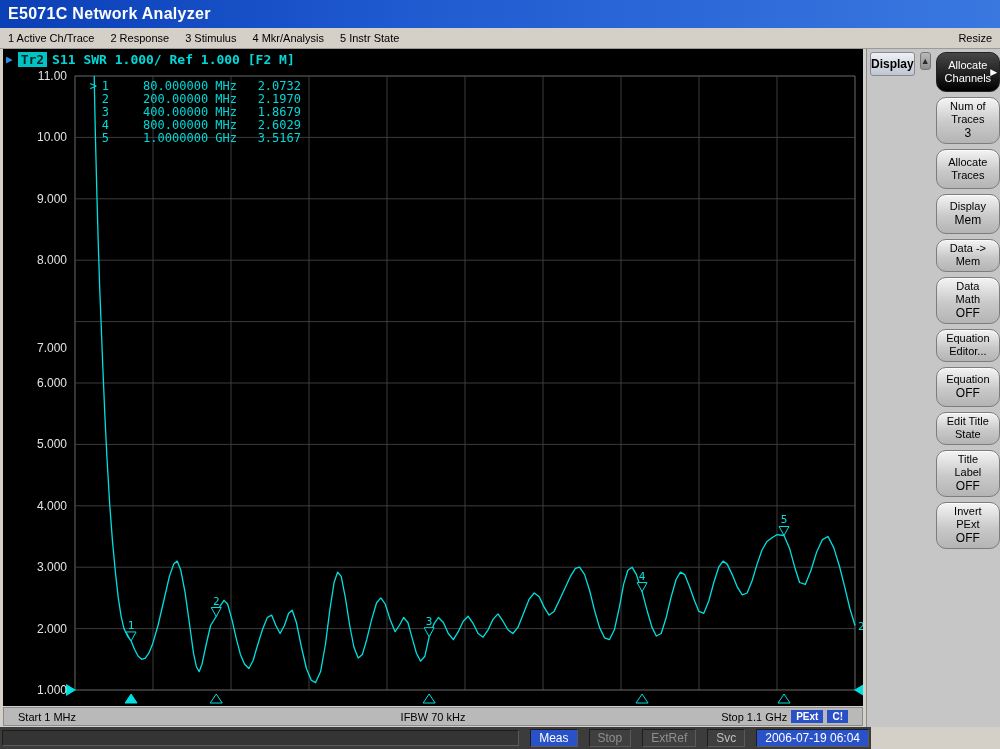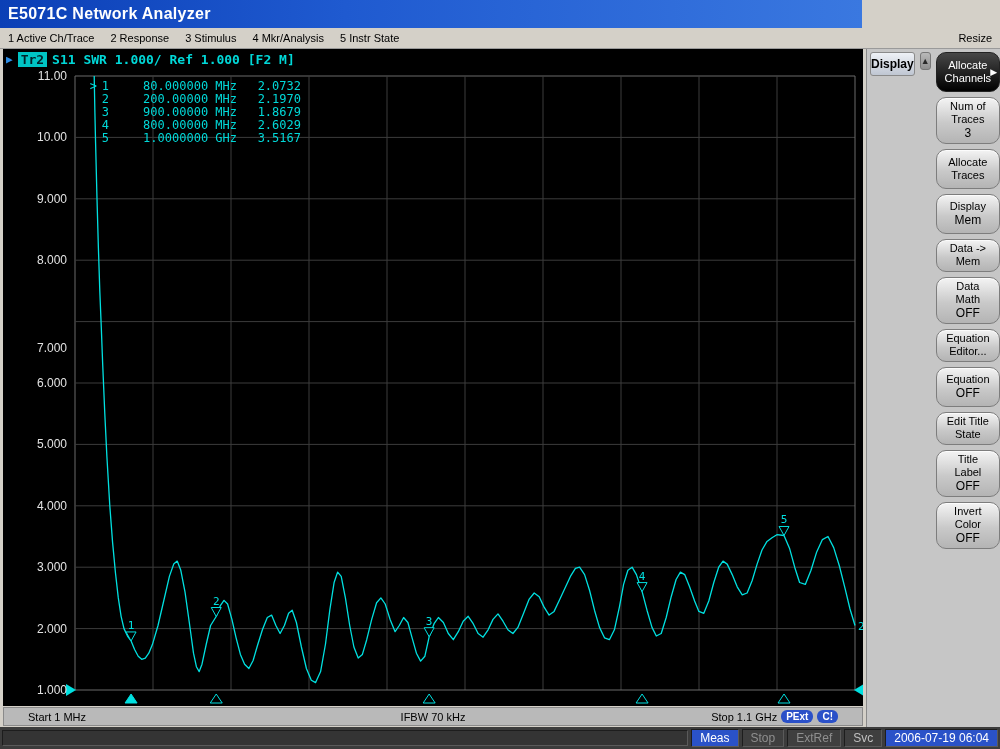--- a/index.html
+++ b/index.html
@@ -3,21 +3,21 @@
 <meta charset="utf-8">
 <style>
   * { box-sizing: border-box; margin: 0; padding: 0; }
   html,body { width:1000px; height:749px; overflow:hidden; }
   body {
     position:relative; background:#d4d0c8;
     font-family:"Liberation Sans", sans-serif; color:#000;
   }
   
   #titlebar {
-    position:absolute; top:0; left:0; width:862px; height:28px;
+    position:absolute; top:0; left:0; width:1000px; height:28px;
     background:linear-gradient(90deg,#0b3fb6 0%, #1f5ad0 40%, #3a78e0 100%);
     color:#fff; display:flex; align-items:center; padding-left:8px;
     font-size:16px; font-weight:bold; letter-spacing:0.3px;
   }
   
   #menubar {
     position:absolute; top:28px; left:0; width:1000px; height:21px;
     background:#d4d0c8; border-bottom:1px solid #9a9a9a;
     display:flex; align-items:center; gap:16px; padding:0 8px; font-size:11px;
   }
@@ -43,27 +43,27 @@
   .mk-val { width:64px; text-align:right; }
   .ylab {
     position:absolute; left:0; width:64px; text-align:right;
     color:#e2e2e2; font-size:12px; font-family:"Liberation Sans", sans-serif;
   }
   #chart-svg { position:absolute; left:0; top:0; }
   
   #stimbar {
     position:absolute; left:3px; top:658px; width:860px; height:19px;
     background:#b9b9b9; border:1px solid #8a8a8a;
-    display:flex; align-items:center; font-size:11px; padding:0 24px; gap:6px;
+    display:flex; align-items:center; font-size:11px; padding:0 14px; gap:6px;
   }
   #stim-ifbw { position:absolute; left:0; width:100%; text-align:center; pointer-events:none; }
   #stim-right { margin-left:auto; display:flex; align-items:center; gap:4px; }
   .stim-badge {
     background:#2a50c8; color:#fff; font-size:10px; font-weight:bold;
-    padding:1px 5px; border-radius:6px;
+    padding:1px 5px; border-radius:0;
   }
   
   #softpanel {
     position:absolute; top:49px; right:0; width:134px; height:678px;
     background:#c6c6c6; border-left:1px solid #8a8a8a; padding:3px 3px;
     display:flex; flex-direction:row; gap:5px;
   }
   #softkey-title {
     height:24px; display:flex; align-items:center; justify-content:center;
     background:linear-gradient(#eef1f6,#bfc6d2); border:1px solid #8a8a8a; border-radius:3px;
@@ -86,22 +86,22 @@
   .softkey .sk-value { font-size:12px; margin-top:1px; }
   .softkey.active {
     background:linear-gradient(#474747,#000); color:#fff; border-color:#222;
     box-shadow:none;
   }
   .softkey .sk-arrow {
     position:absolute; right:2px; top:50%; transform:translateY(-50%); font-size:9px; color:#fff;
   }
   
   #statusbar {
-    position:absolute; left:0; top:727px; width:1000px; height:22px;
-    background:#3c3c3c; display:flex; align-items:center; gap:3px; padding:0 2px;
+    position:absolute; left:0; top:727px; width:871px; height:22px;
+    background:#3c3c3c; display:flex; align-items:center; gap:11px; padding:0 2px;
     font-size:12px;
   }
   #status-msg {
     flex:1; height:16px; background:#343434;
     border:1px solid; border-color:#1d1d1d #5a5a5a #5a5a5a #1d1d1d;
   }
   .seg {
     padding:1px 8px; background:#3f3f3f; color:#8f8f8f; white-space:nowrap;
     border:1px solid; border-color:#1d1d1d #5a5a5a #5a5a5a #1d1d1d;
   }
@@ -185,21 +185,21 @@
         </div>
         <div class="mk-row">
           <span class="mk-sel"></span>
           <span class="mk-num">2</span>
           <span class="mk-freq">200.00000 MHz</span>
           <span class="mk-val">2.1970</span>
         </div>
         <div class="mk-row">
           <span class="mk-sel"></span>
           <span class="mk-num">3</span>
-          <span class="mk-freq">900.00000 MHz</span>
+          <span class="mk-freq">400.00000 MHz</span>
           <span class="mk-val">1.8679</span>
         </div>
         <div class="mk-row">
           <span class="mk-sel"></span>
           <span class="mk-num">4</span>
           <span class="mk-freq">800.00000 MHz</span>
           <span class="mk-val">2.6029</span>
         </div>
         <div class="mk-row">
           <span class="mk-sel"></span>
@@ -274,21 +274,21 @@
         <div class="sk-value">OFF</div>
       </div>
       <div class="softkey">
         <div class="sk-label">Edit Title State</div>
       </div>
       <div class="softkey two">
         <div class="sk-label">Title Label</div>
         <div class="sk-value">OFF</div>
       </div>
       <div class="softkey two">
-        <div class="sk-label">Invert Color</div>
+        <div class="sk-label">Invert PExt</div>
         <div class="sk-value">OFF</div>
       </div>
     </div>
 </div>
 
 <div id="statusbar">
   <div id="status-msg"></div>
   <span class="seg blue">Meas</span>
   <span class="seg">Stop</span>
   <span class="seg">ExtRef</span>

